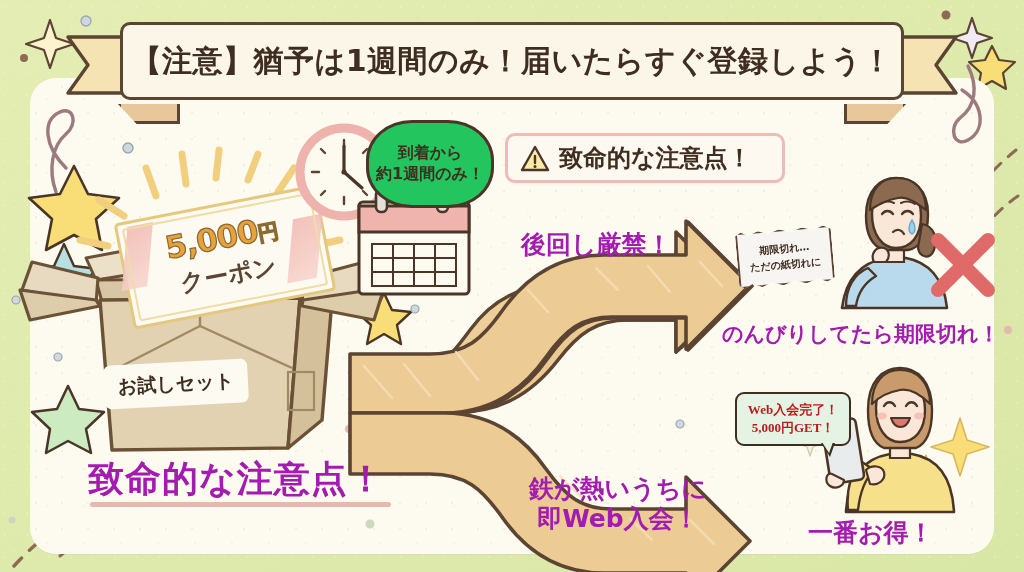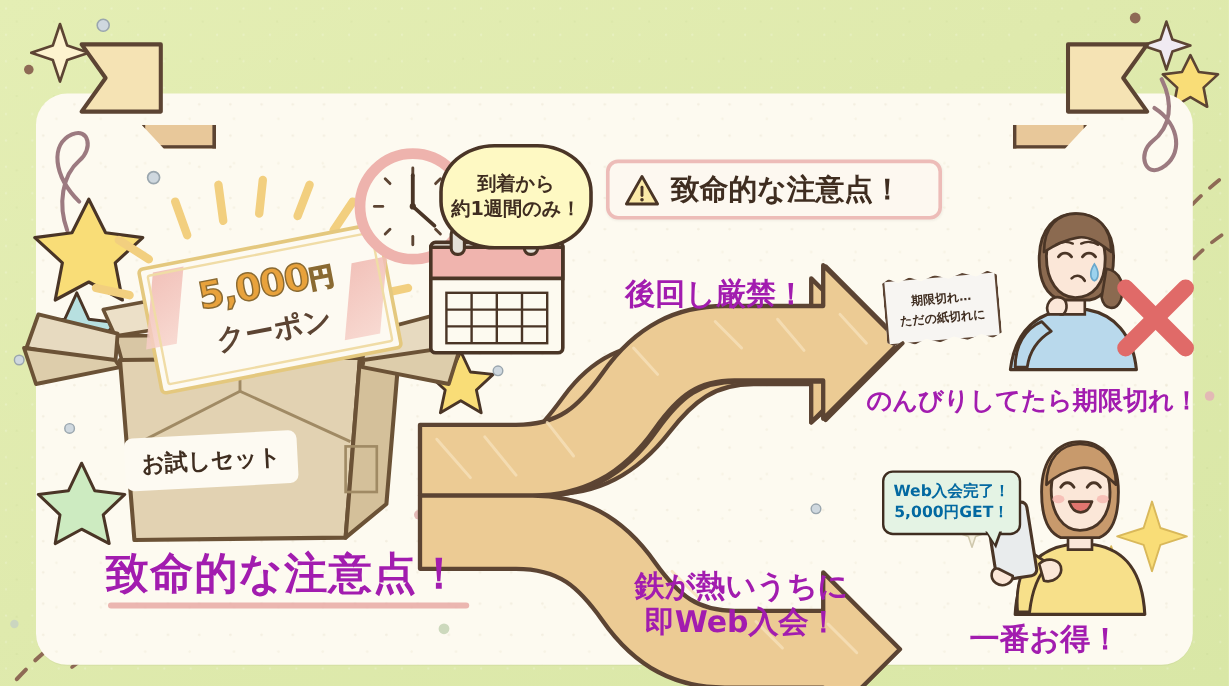--- a/index.html
+++ b/index.html
@@ -101,21 +101,21 @@
   }
   .t-ichiban{ left:808px; top:518px; font-size:25px; }
   .t-ichiban:after{
     content:""; position:absolute; left:0; right:0; bottom:-2px; height:8px;
     background:#fbe8a8; border-radius:3px; z-index:-1;
   }
 
   
   .bubble-clock{
     position:absolute; left:366px; top:120px; width:128px; height:88px;
-    background:#fef9c3; border:3px solid #4a3526; border-radius:46px/40px;
+    background:#22c55e; border:3px solid #4a3526; border-radius:46px/40px;
     display:flex; flex-direction:column; align-items:center; justify-content:center;
     line-height:1.3;
   }
   .bubble-clock span{ font-size:16px; font-weight:700; color:#3f2d20; white-space:nowrap; }
 
   
   .ticket-exp{
     position:absolute; left:737px; top:229px; width:96px; height:56px;
     transform:rotate(-5deg);
   }
@@ -131,21 +131,21 @@
     align-items:center; justify-content:center; gap:2px;
   }
   .ticket-exp .tx span{ font-size:10px; font-weight:700; color:#3f2d20; white-space:nowrap; }
 
   
   .bubble-web{
     position:absolute; left:735px; top:392px; width:116px; height:54px;
     background:#e4f3e4; border:2px solid #3f2d20; border-radius:9px;
     display:flex; flex-direction:column; align-items:center; justify-content:center;
   }
-  .bubble-web span{ font-size:13px; font-weight:700; color:#0369a1; white-space:nowrap; line-height:1.35; }
+  .bubble-web span{ font-size:13px; font-weight:700; color:#b91c1c; white-space:nowrap; line-height:1.35;font-family:Liberation Serif, serif; }
   .bubble-web .tailA{
     position:absolute; right:14px; bottom:-13px; width:0;height:0;
     border-left:9px solid transparent; border-right:5px solid transparent;
     border-top:14px solid #3f2d20;
   }
   .bubble-web .tailB{
     position:absolute; right:16px; bottom:-9px; width:0;height:0;
     border-left:7px solid transparent; border-right:4px solid transparent;
     border-top:11px solid #e4f3e4;
   }
@@ -286,20 +286,23 @@
 
   <div class="ribbon-wrap">
     <svg class="ribbon-tail l" viewBox="0 0 78 62">
       <path d="M76 3 H10 L30 31 L10 59 H76 Z" fill="#f5e3b4" stroke="#5c4433" stroke-width="3.4" stroke-linejoin="round"></path>
     </svg>
     <svg class="ribbon-tail r" viewBox="0 0 78 62">
       <path d="M2 3 H68 L48 31 L68 59 H2 Z" fill="#f5e3b4" stroke="#5c4433" stroke-width="3.4" stroke-linejoin="round"></path>
     </svg>
     <div class="ribbon-fold l"></div>
     <div class="ribbon-fold r"></div>
+    <div class="ribbon-main">
+      <div class="ribbon-text">【注意】猶予は1週間のみ！届いたらすぐ登録しよう！</div>
+    </div>
   </div>
 
   <svg class="layer" width="1024" height="572" viewBox="0 0 1024 572">
 
     <path d="M96 280 L86 258 L150 246 L196 264 Z" fill="#ece0c8" stroke="#6b5236" stroke-width="3" stroke-linejoin="round"></path>
     <path d="M300 276 L316 250 L252 240 L206 262 Z" fill="#ece0c8" stroke="#6b5236" stroke-width="3" stroke-linejoin="round"></path>
 
     <path d="M96 280 L304 278 L300 300 L102 302 Z" fill="#d8c6a4" stroke="#6b5236" stroke-width="3" stroke-linejoin="round"></path>
 
     <path d="M100 300 L300 298 L288 448 L112 450 Z" fill="#e2d2b2" stroke="#6b5236" stroke-width="3.4" stroke-linejoin="round"></path>

